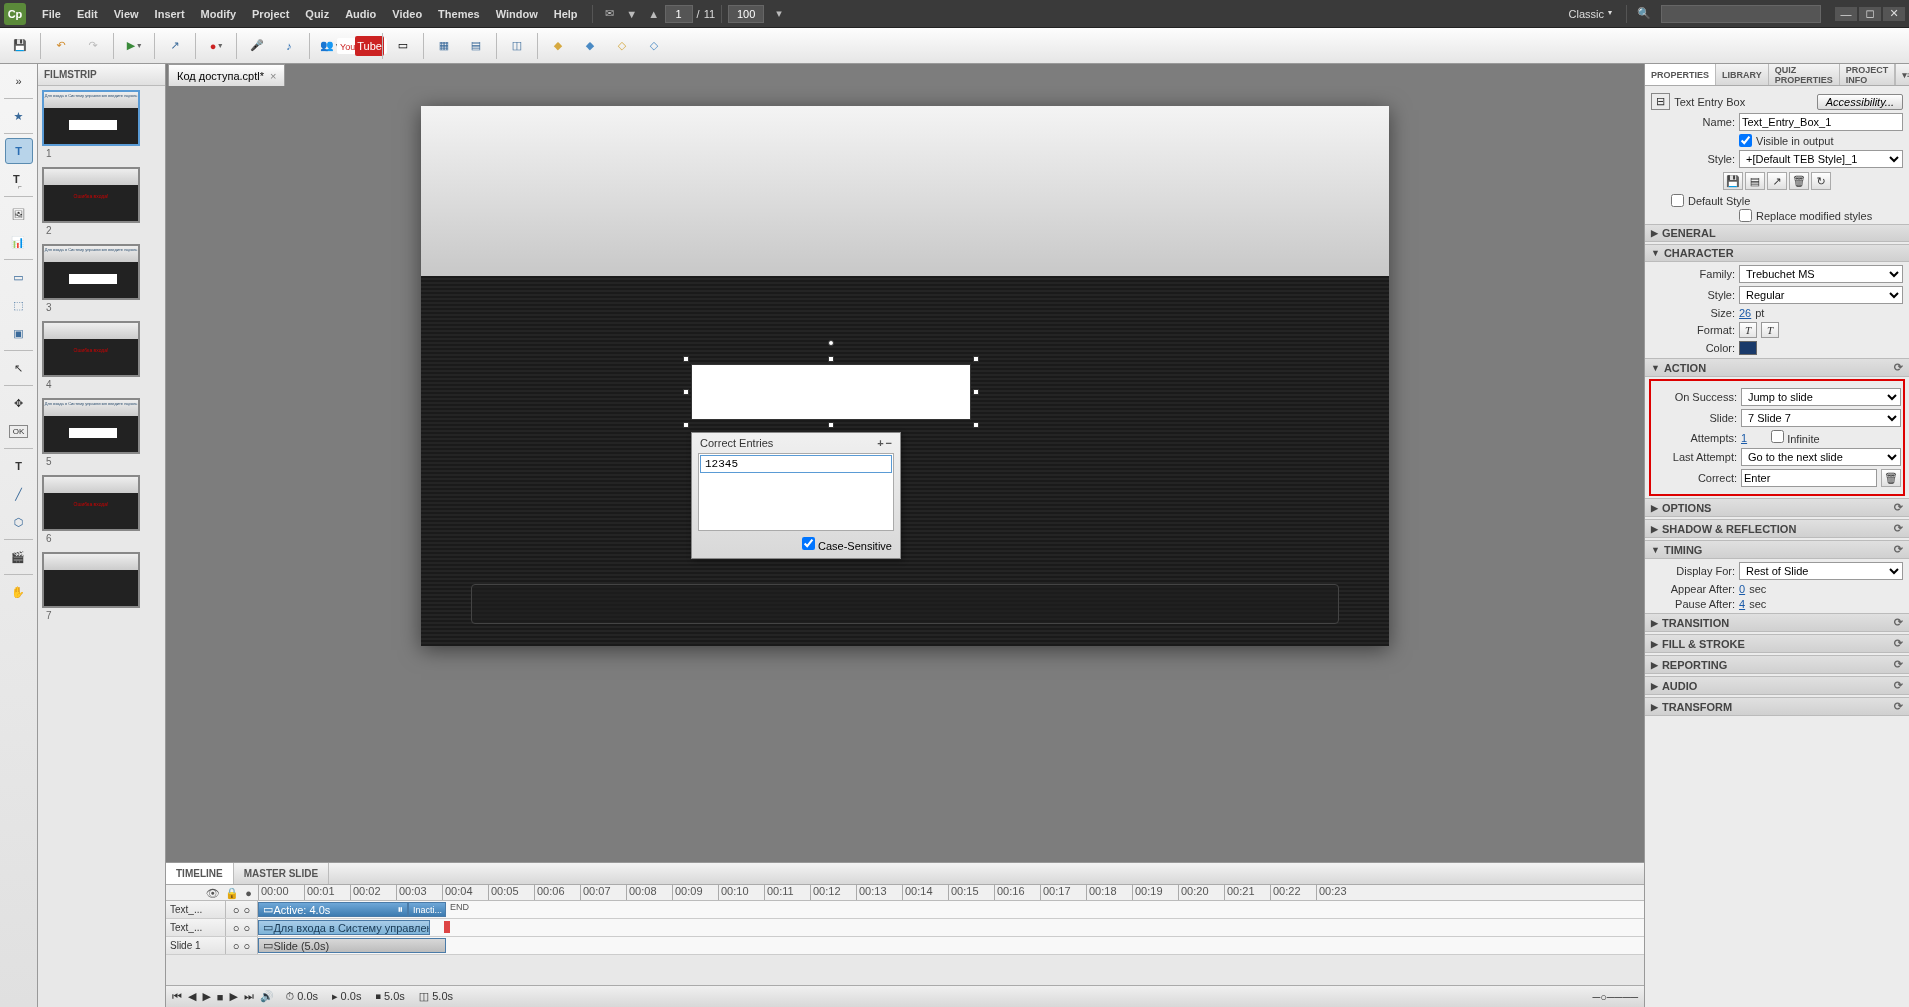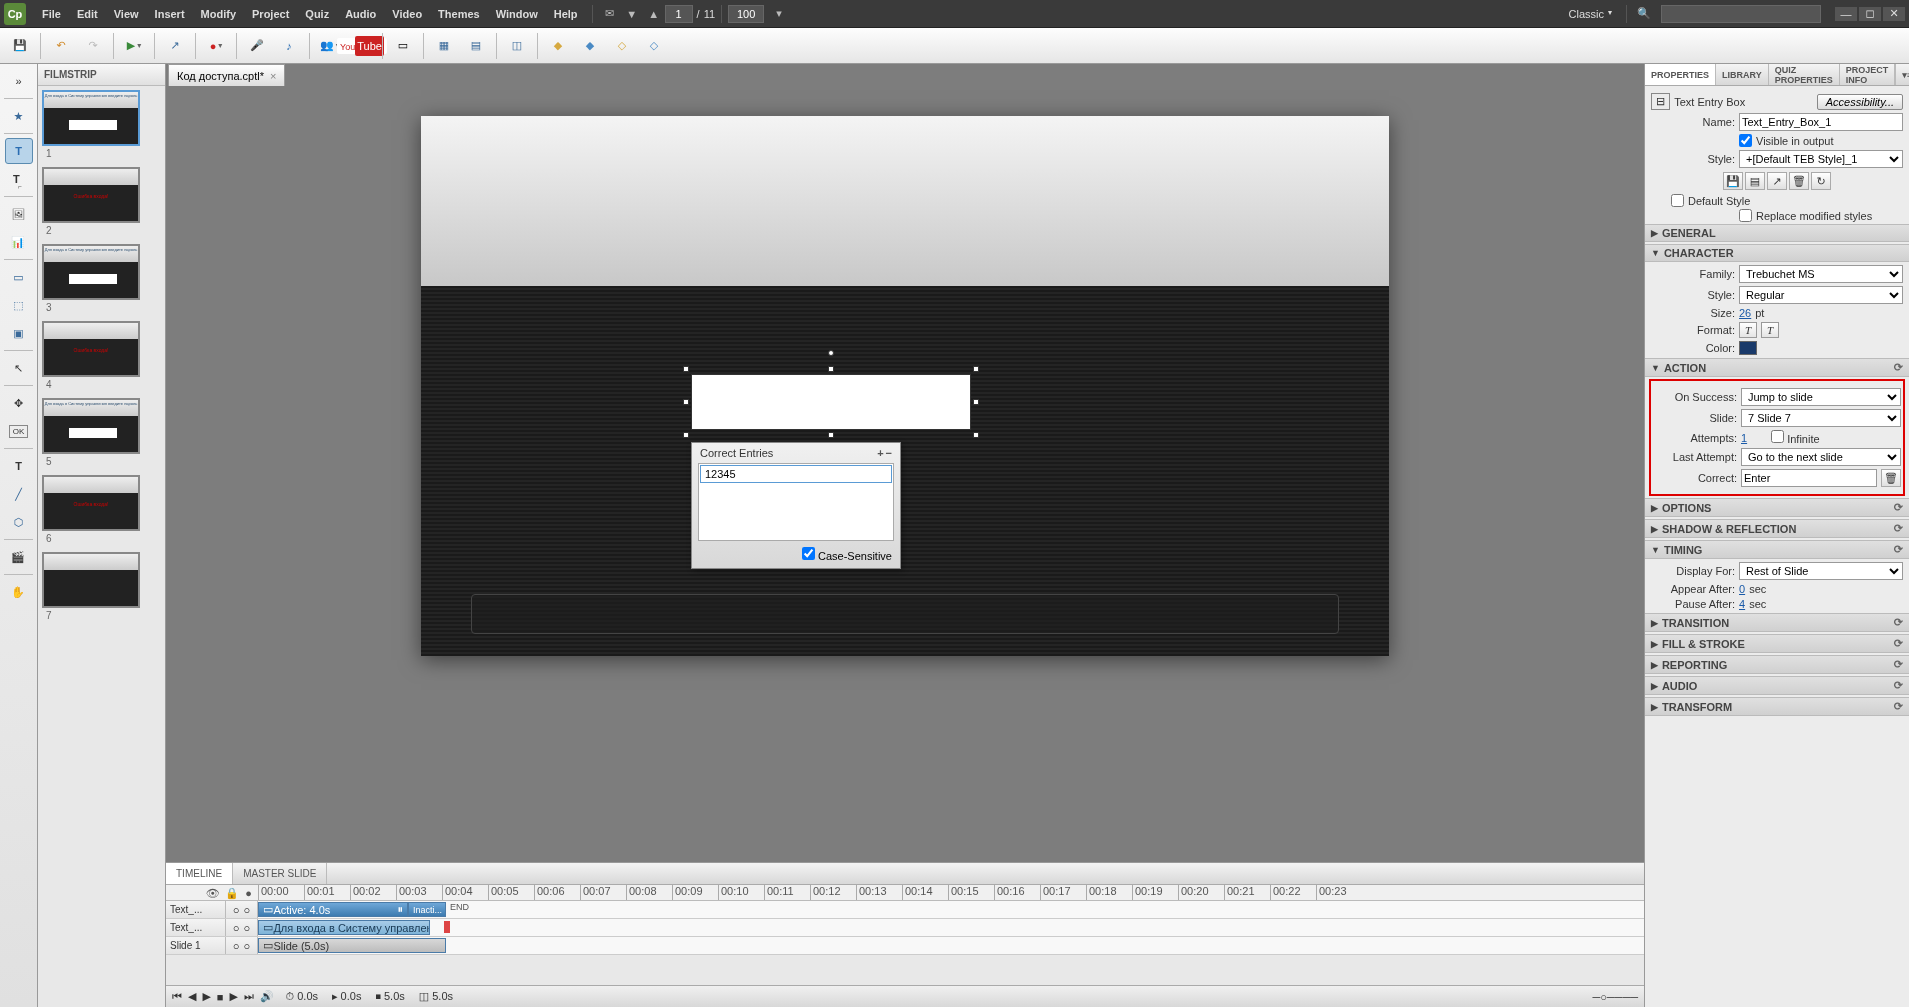--- a/index.html
+++ b/index.html
@@ -47,39 +47,39 @@
 .thumb .th-title { font-size:4px; color:#2a4d6e; text-align:center; padding-top:1px;}
 .thumb .th-box { position:absolute; top:28px; left:25px; width:48px; height:10px; background:#fff;}
 .thumb .th-err { font-size:5px; color:#c00; text-align:center; position:absolute; top:24px; width:100%;}
 .thumb-num { font-size:10px; color:#666; padding-left:4px;}
 
 
 .stage-area { position:absolute; left:166px; top:0; right:265px; bottom:0; background:#7d7d7d;}
 .doc-tab { position:absolute; top:0; left:2px; height:22px; background:linear-gradient(#fff,#ddd); border:1px solid #999; border-bottom:none; padding:0 8px; display:flex; align-items:center; font-size:11px; gap:6px;}
 .doc-tab .close { color:#888; cursor:default;}
 .stage-scroll { position:absolute; top:22px; left:0; right:0; bottom:160px; overflow:auto; background:#7d7d7d;}
-.canvas { position:relative; width:968px; height:540px; background:#1a1a1a; margin:30px auto 80px; box-shadow:0 4px 20px rgba(0,0,0,0.5);}
+.canvas { position:relative; width:968px; height:540px; background:#1a1a1a; margin:20px auto 80px; box-shadow:0 4px 20px rgba(0,0,0,0.5);}
 .canvas .head { position:absolute; top:0; left:0; right:0; height:170px; background:linear-gradient(#f4f4f4,#c8c8c8);}
 .canvas .title { text-align:center; color:#2a4d6e; font-family:'Trebuchet MS',sans-serif; font-size:28px; padding-top:40px; line-height:1.4;}
 .canvas .stripes { position:absolute; top:170px; left:0; right:0; bottom:0; background:repeating-linear-gradient(#1a1a1a 0, #1a1a1a 2px, #242424 2px, #242424 4px);}
 .teb { position:absolute; top:258px; left:270px; width:280px; height:56px; background:#fff; border:1px solid #333;}
 .sel-handles { position:absolute; top:250px; left:262px; width:296px; height:72px;}
 .sh { position:absolute; width:6px; height:6px; background:#fff; border:1px solid #333;}
 .ce-popup { position:absolute; top:326px; left:270px; width:210px; background:linear-gradient(#f0f0f0,#d8d8d8); border:1px solid #888; box-shadow:2px 2px 6px rgba(0,0,0,0.3);}
 .ce-head { display:flex; align-items:center; padding:4px 8px; font-size:11px; color:#333;}
 .ce-head .actions { margin-left:auto; display:flex; gap:2px; font-size:14px; color:#555;}
 .ce-list { background:#fff; border:1px solid #aaa; margin:0 6px; height:78px; overflow:auto;}
-.ce-list .row { padding:2px 4px; background:#fff; border:1px solid #5a9bd5; margin:1px; font-size:11px;}
+.ce-list .row { padding:2px 4px; background:#fff; border:1px solid #5a9bd5; margin:1px; font-size:11px;font-family:Liberation Mono, monospace;}
 .ce-foot { padding:6px 8px; text-align:right; font-size:11px;}
 .canvas .caption-bar { position:absolute; bottom:22px; left:50px; right:50px; height:40px; border:1px solid #444; border-radius:4px; background:rgba(30,30,30,0.6);}
 
 
 .timeline-wrap { position:absolute; left:0; right:0; bottom:0; height:145px; background:#e8e8e8; border-top:1px solid #999;}
 .tl-tabs { height:22px; display:flex; background:linear-gradient(#f4f4f4,#d8d8d8); border-bottom:1px solid #aaa;}
-.tl-tab { padding:0 10px; display:flex; align-items:center; font-size:10px; font-weight:normal; color:#555; border-right:1px solid #bbb;}
+.tl-tab { padding:0 10px; display:flex; align-items:center; font-size:10px; font-weight:bold; color:#555; border-right:1px solid #bbb;}
 .tl-tab.sel { background:#fff;}
 .tl-ruler { height:16px; background:#f0f0f0; border-bottom:1px solid #bbb; position:relative; font-size:8px; color:#555; display:flex; padding-left:92px;}
 .tl-ruler .hdr-icons { position:absolute; left:0; top:0; width:92px; height:16px; display:flex; align-items:center; justify-content:flex-end; gap:6px; padding-right:6px;}
 .tl-ruler .tick { width:46px; border-left:1px solid #aaa; padding-left:2px;}
 .tl-rows { }
 .tl-row { height:18px; display:flex; align-items:center; border-bottom:1px solid #ccc;}
 .tl-row .lab { width:60px; padding-left:4px; font-size:10px; color:#333; overflow:hidden; text-overflow:ellipsis; white-space:nowrap; background:linear-gradient(#f4f4f4,#e4e4e4); height:100%; display:flex; align-items:center; border-right:1px solid #bbb;}
 .tl-row .dots { width:32px; display:flex; gap:4px; justify-content:center; background:linear-gradient(#f4f4f4,#e4e4e4); height:100%; align-items:center; border-right:1px solid #bbb;}
 .tl-row .track { flex:1; height:100%; position:relative; background:#f8f8f8;}
 .clip { position:absolute; top:1px; height:15px; border:1px solid #4a7ba8; font-size:9px; color:#fff; padding:0 4px; display:flex; align-items:center; overflow:hidden; white-space:nowrap;}

